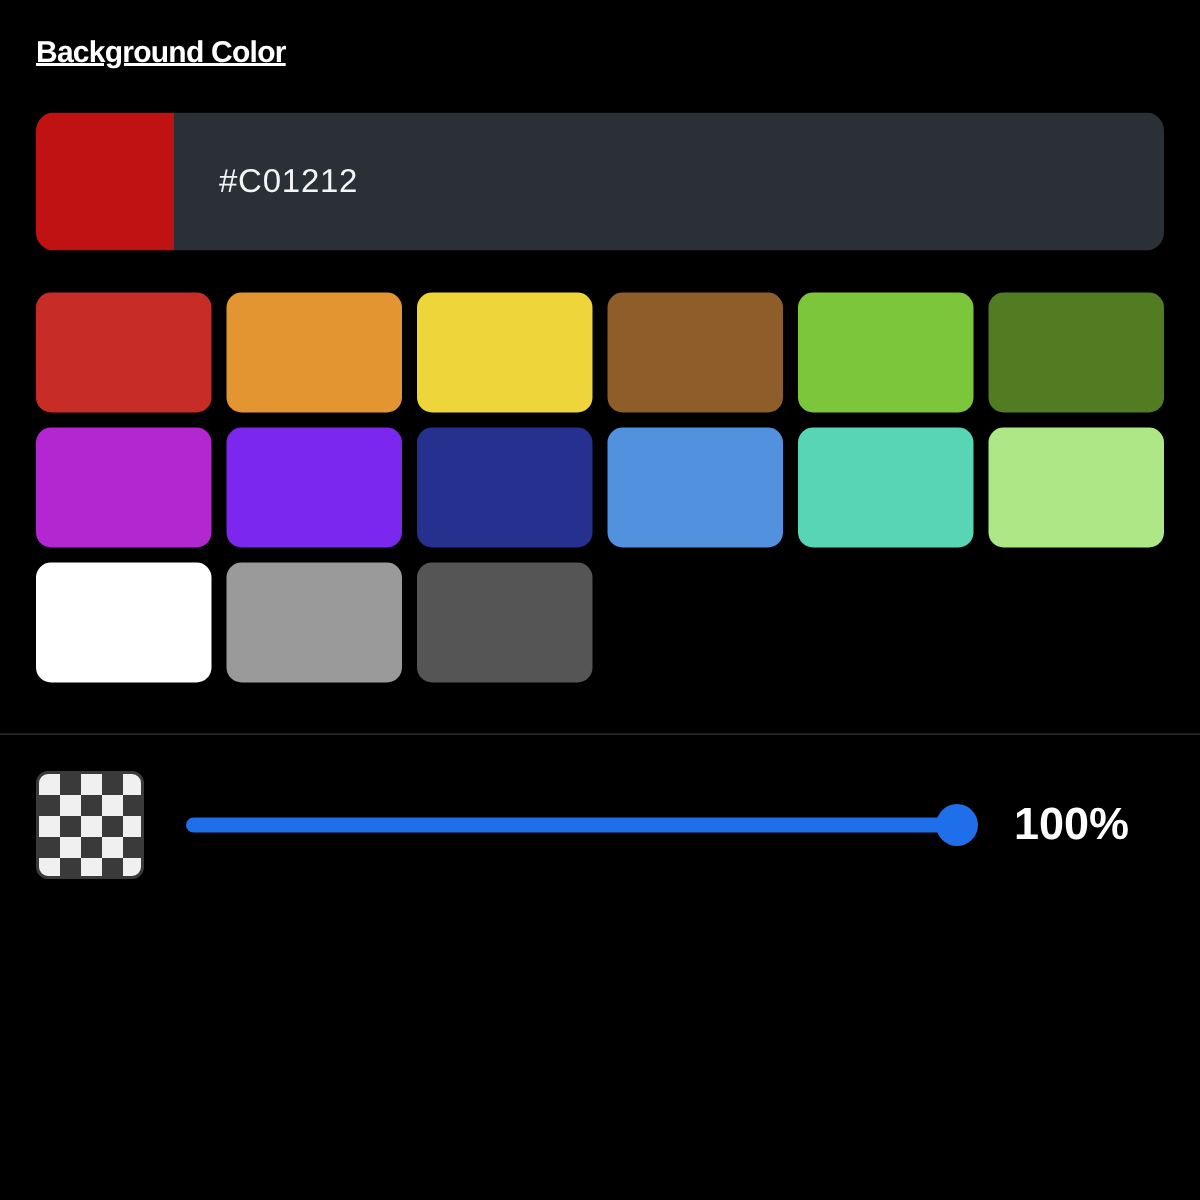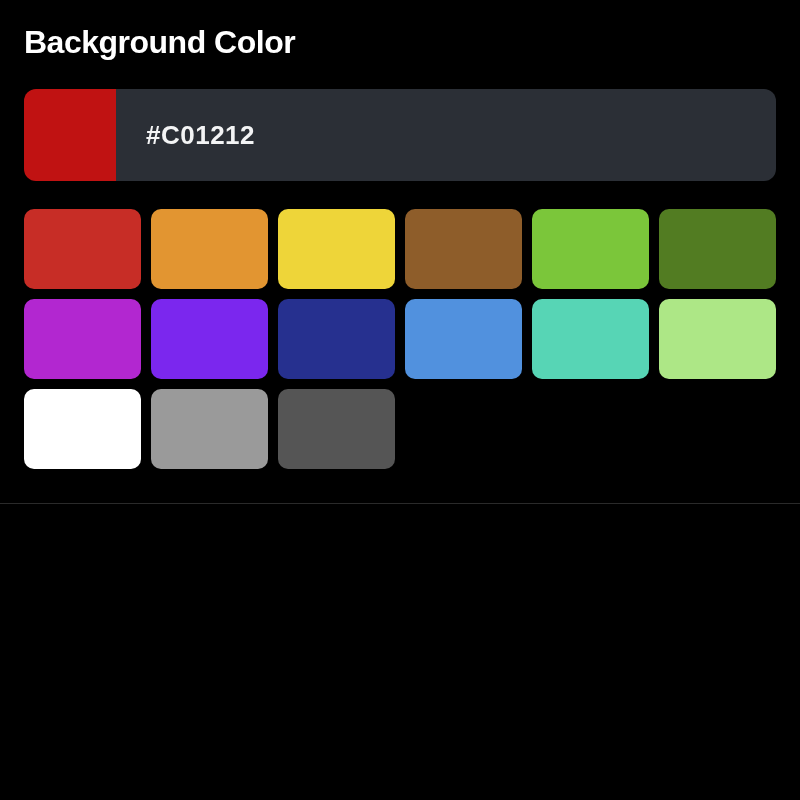--- a/index.html
+++ b/index.html
@@ -11,24 +11,25 @@
       font-family: -apple-system, BlinkMacSystemFont, "Segoe UI", Helvetica, Arial, sans-serif;
       color: #ffffff;
       overflow: hidden;
     }
 
     .panel {
       padding: 24px;
     }
 
     .section-title {
-      font-size: 32px;
+      font-size: 20px;
       font-weight: 800;
       margin-bottom: 28px;
       letter-spacing: -0.5px;
+      text-decoration: underline;
     }
 
     .color-input-row {
       display: flex;
       align-items: stretch;
       margin-bottom: 28px;
       border-radius: 12px;
       overflow: hidden;
       height: 92px;
     }
@@ -44,22 +45,22 @@
       display: flex;
       align-items: center;
       padding-left: 30px;
     }
 
     .hex-input {
       background: transparent;
       border: none;
       outline: none;
       color: #f3f4f5;
-      font-size: 26px;
-      font-weight: 700;
+      font-size: 22px;
+      font-weight: 400;
       width: 100%;
       letter-spacing: 0.5px;
     }
 
     .swatch-grid {
       display: grid;
       grid-template-columns: repeat(6, 1fr);
       gap: 10px;
       margin-bottom: 34px;
     }
@@ -160,14 +161,22 @@
       <div class="swatch" style="background: rgb(87, 213, 181);"></div>
       <div class="swatch" style="background: rgb(173, 231, 134);"></div>
       <div class="swatch" style="background: rgb(255, 255, 255);"></div>
       <div class="swatch" style="background: rgb(154, 154, 154);"></div>
       <div class="swatch" style="background: rgb(85, 85, 85);"></div>
     </div>
 
   <div class="divider"></div>
 
 
+  <div class="opacity-row">
+    <div class="opacity-preview"></div>
+    <div class="slider-container">
+      <div class="slider-track"></div>
+      <div class="slider-thumb"></div>
+    </div>
+    <div class="opacity-value">100%</div>
+  </div>
 
 </div>
 
 </body></html>

